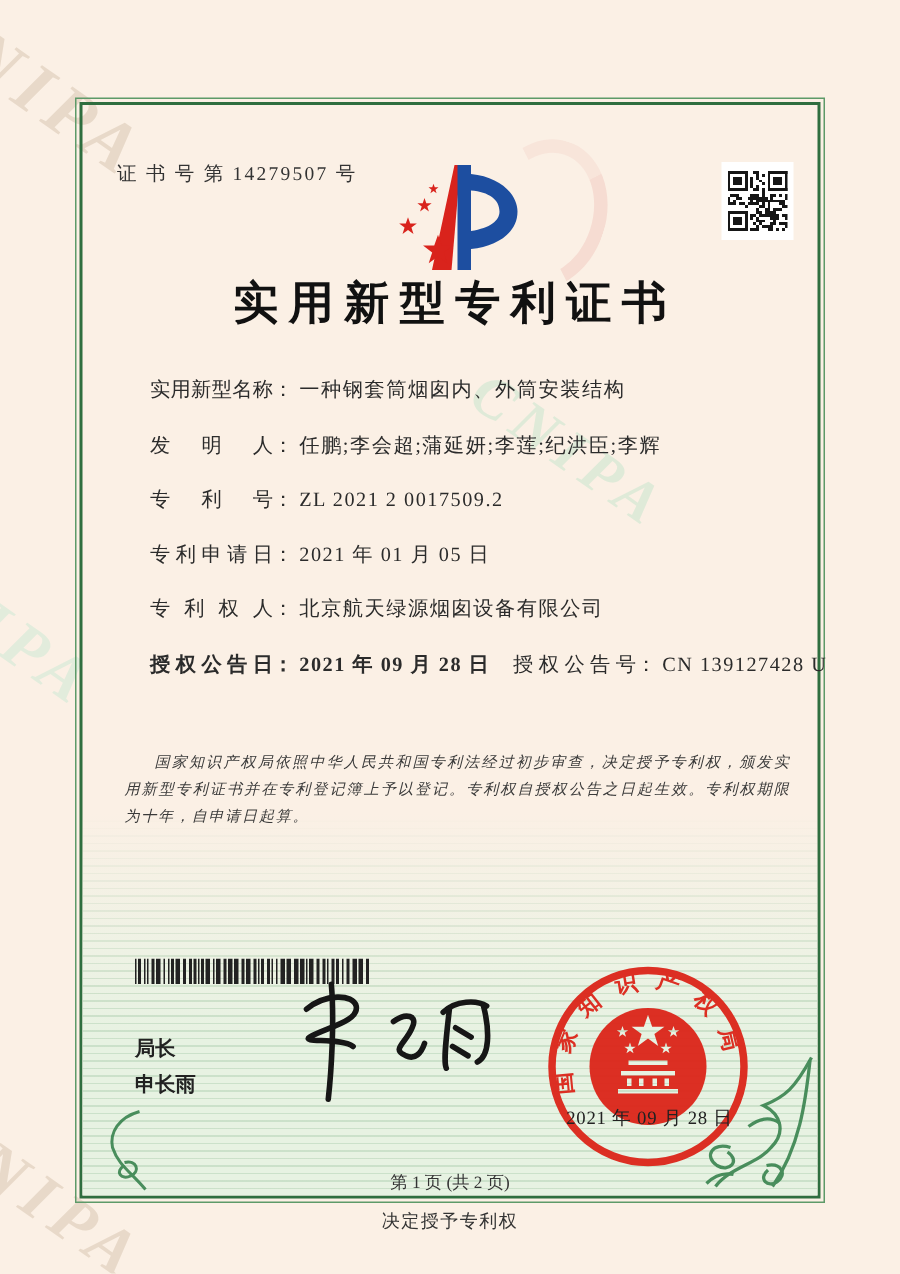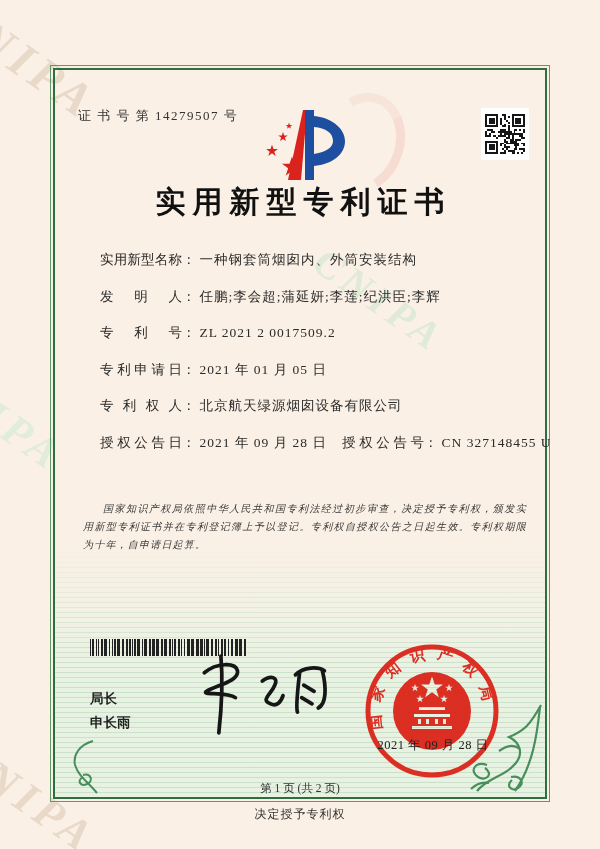--- a/index.html
+++ b/index.html
@@ -50,21 +50,21 @@
   .title{
     position:absolute;left:0;top:112px;width:100%;text-align:center;
     font-size:30px;font-weight:bold;letter-spacing:7px;color:#111;text-indent:7px;
   }
   
   .fields{position:absolute;left:33px;top:182px;width:440px;}
   .frow{margin-bottom:20.5px;font-size:13.5px;line-height:16px;white-space:nowrap;color:#2b2b2b;margin-left:12px;}
   .flabel{display:inline-block;width:82px;text-align:justify;text-align-last:justify;}
   .fcolon{margin-right:4px;}
   .fvalue{letter-spacing:1px;}
-  .fpair{display:inline-block;width:242px;white-space:nowrap;}
+  .fpair{display:inline-block;width:242px;white-space:nowrap;font-weight:bold;}
   .fpair2{display:inline-block;white-space:nowrap;}
   
   .paras{position:absolute;left:28px;top:430px;width:444px;font-size:10px;line-height:18px;
     font-style:italic;letter-spacing:1.2px;text-align:justify;color:#3a3a3a;}
   .paras p{margin:0;text-indent:2em;}
   
   .barcode{position:absolute;left:35px;top:569px;width:156px;height:17px;overflow:hidden;white-space:nowrap;}
   .barcode span{display:inline-block;height:100%;background:#222;vertical-align:top;}
   .commissioner-title{position:absolute;left:35px;top:620px;font-family:"Liberation Sans","DejaVu Sans",sans-serif;
     font-size:13.5px;font-weight:bold;color:#222;}
@@ -257,21 +257,21 @@
       </div>
 
       <div class="title">实用新型专利证书</div>
 
       <div class="fields">
           <div class="frow"><span class="flabel">实用新型名称</span><span class="fcolon">：</span><span class="fvalue">一种钢套筒烟囱内、外筒安装结构</span></div>
           <div class="frow"><span class="flabel">发　明　人</span><span class="fcolon">：</span><span class="fvalue">任鹏;李会超;蒲延妍;李莲;纪洪臣;李辉</span></div>
           <div class="frow"><span class="flabel">专　利　号</span><span class="fcolon">：</span><span class="fvalue">ZL 2021 2 0017509.2</span></div>
           <div class="frow"><span class="flabel">专利申请日</span><span class="fcolon">：</span><span class="fvalue">2021 年 01 月 05 日</span></div>
           <div class="frow"><span class="flabel">专 利 权 人</span><span class="fcolon">：</span><span class="fvalue">北京航天绿源烟囱设备有限公司</span></div>
-          <div class="frow"><span class="fpair"><span class="flabel">授权公告日</span><span class="fcolon">：</span><span class="fvalue">2021 年 09 月 28 日</span></span><span class="fpair2"><span class="flabel">授权公告号</span><span class="fcolon">：</span><span class="fvalue">CN 327148455 U</span></span></div>
+          <div class="frow"><span class="fpair"><span class="flabel">授权公告日</span><span class="fcolon">：</span><span class="fvalue">2021 年 09 月 28 日</span></span><span class="fpair2"><span class="flabel">授权公告号</span><span class="fcolon">：</span><span class="fvalue">CN 139127428 U</span></span></div>
         </div>
 
       <div class="paras">
           <p>国家知识产权局依照中华人民共和国专利法经过初步审查，决定授予专利权，颁发实用新型专利证书并在专利登记簿上予以登记。专利权自授权公告之日起生效。专利权期限为十年，自申请日起算。</p>
         </div>
 
       <div class="barcode"><span style="width: 1px; margin-right: 1px;"></span><span style="width: 2px; margin-right: 2px;"></span><span style="width: 1px; margin-right: 1px;"></span><span style="width: 1px; margin-right: 2px;"></span><span style="width: 2px; margin-right: 1px;"></span><span style="width: 3px; margin-right: 2px;"></span><span style="width: 1px; margin-right: 2px;"></span><span style="width: 1px; margin-right: 1px;"></span><span style="width: 2px; margin-right: 1px;"></span><span style="width: 3px; margin-right: 2px;"></span><span style="width: 2px; margin-right: 2px;"></span><span style="width: 2px; margin-right: 1px;"></span><span style="width: 2px; margin-right: 1px;"></span><span style="width: 1px; margin-right: 1px;"></span><span style="width: 2px; margin-right: 1px;"></span><span style="width: 3px; margin-right: 2px;"></span><span style="width: 1px; margin-right: 1px;"></span><span style="width: 3px; margin-right: 2px;"></span><span style="width: 2px; margin-right: 1px;"></span><span style="width: 3px; margin-right: 1px;"></span><span style="width: 3px; margin-right: 2px;"></span><span style="width: 2px; margin-right: 1px;"></span><span style="width: 3px; margin-right: 2px;"></span><span style="width: 2px; margin-right: 1px;"></span><span style="width: 1px; margin-right: 1px;"></span><span style="width: 2px; margin-right: 2px;"></span><span style="width: 2px; margin-right: 1px;"></span><span style="width: 1px; margin-right: 2px;"></span><span style="width: 1px; margin-right: 2px;"></span><span style="width: 3px; margin-right: 1px;"></span><span style="width: 3px; margin-right: 2px;"></span><span style="width: 3px; margin-right: 1px;"></span><span style="width: 3px; margin-right: 1px;"></span><span style="width: 1px; margin-right: 1px;"></span><span style="width: 3px; margin-right: 2px;"></span><span style="width: 2px; margin-right: 2px;"></span><span style="width: 2px; margin-right: 1px;"></span><span style="width: 1px; margin-right: 2px;"></span><span style="width: 2px; margin-right: 1px;"></span><span style="width: 2px; margin-right: 2px;"></span><span style="width: 1px; margin-right: 2px;"></span><span style="width: 2px; margin-right: 2px;"></span><span style="width: 3px; margin-right: 1px;"></span><span style="width: 3px; margin-right: 2px;"></span><span style="width: 3px; margin-right: 1px;"></span></div>
 
       <div class="commissioner-title">局长</div>
       <div class="commissioner-name">申长雨</div>

